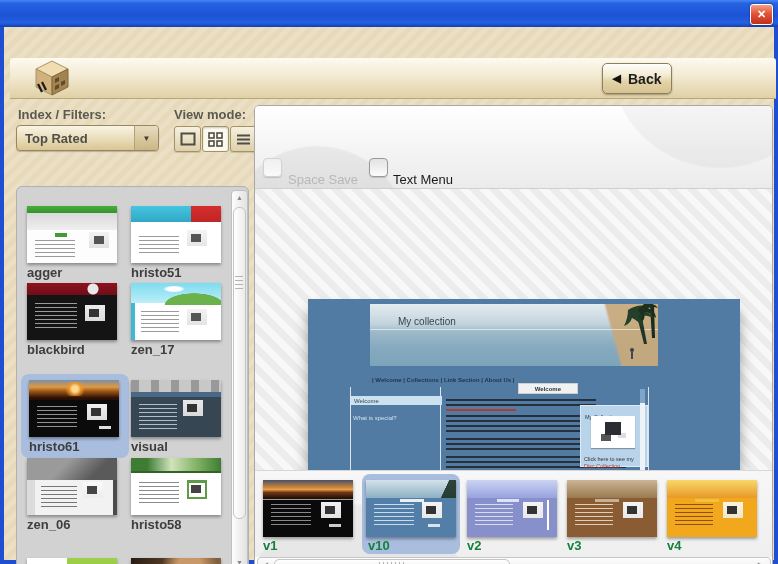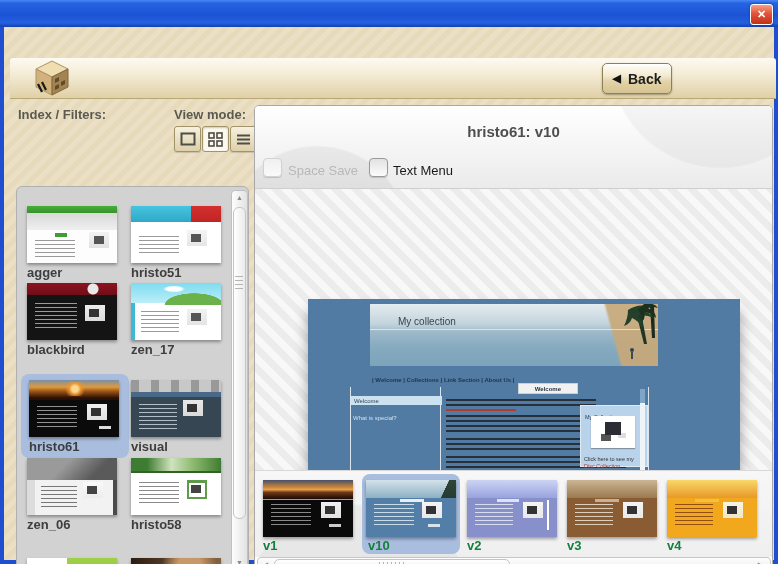--- a/index.html
+++ b/index.html
@@ -102,21 +102,21 @@
       radial-gradient(circle at 90% -60%,rgba(0,0,0,.04) 0 110px,transparent 112px),
       linear-gradient(180deg,#ffffff 0%,#ebebeb 100%);
     border-bottom:1px solid #cfcfcf;
   }
   .detail-title{position:absolute;left:0;top:17px;width:100%;text-align:center;
     font-size:15px;font-weight:bold;color:#4e4e4e;}
   .chk{position:absolute;top:52px;width:17px;height:17px;border-radius:4px;
     border:1px solid #9a9a9a;background:linear-gradient(180deg,#e2e2e2 0%,#fcfcfc 100%);
     box-shadow:0 1px 1px rgba(0,0,0,.15);}
   .chk.disabled{border-color:#d2d2d2;background:linear-gradient(180deg,#f0f0f0,#fafafa);}
-  .chk-lbl{position:absolute;top:57px;font-size:13px;}
+  .chk-lbl{position:absolute;top:66px;font-size:13px;}
   .preview-btn{
     position:absolute;left:391px;top:52px;width:110px;height:23px;
     border:1px solid #9a9a9a;border-radius:4px;
     background:linear-gradient(180deg,#fbfbfb 0%,#e9e9e9 55%,#d8d8d8 100%);
     box-shadow:inset 0 0 0 1px #fff,0 1px 1px rgba(0,0,0,.2);
     display:flex;align-items:center;justify-content:center;
     font-size:13px;color:#2e2e2e;
   }
   .preview-area{
     position:absolute;left:0;top:83px;width:100%;height:281px;
@@ -305,20 +305,24 @@
     </svg>
   </div>
   <div class="hdr-btn btn-back">
     <span class="arr">◀</span>
     <span>Back</span>
   </div>
 
   <div class="lbl" style="left:14px;top:80px;">Index / Filters:</div>
   <div class="lbl" style="left:170px;top:80px;">View mode:</div>
 
+  <div class="dropdown">
+    <span class="dd-text">Top Rated</span>
+    <span class="dd-arrow">▼</span>
+  </div>
 
   <div class="viewbtn" style="left:170px;">
     <svg width="16" height="14" viewBox="0 0 16 14">
       <rect x="1.5" y="1.5" width="13" height="11" fill="none" stroke="#4e4e46" stroke-width="2"></rect>
     </svg>
   </div>
   <div class="viewbtn active" style="left:198px;">
     <svg width="15" height="15" viewBox="0 0 15 15">
       <rect x="1" y="1" width="5" height="5" fill="none" stroke="#4e4e46" stroke-width="1.6"></rect>
       <rect x="9" y="1" width="5" height="5" fill="none" stroke="#4e4e46" stroke-width="1.6"></rect>
@@ -363,21 +367,20 @@
 
     <div class="vsb">
       <div class="vsb-btn" style="top:0;">▲</div>
       <div class="vsb-thumb"></div>
       <div class="vsb-btn" style="top:365px;">▼</div>
     </div>
   </div>
 
   <div class="detail-panel">
     <div class="detail-header"></div>
-    <div class="detail-title">hristo61: v10</div>
 
     <div class="chk disabled" style="left:8px;"></div>
     <div class="chk-lbl" style="left:33px;color:#b8b8b8;">Space Save</div>
     <div class="chk" style="left:114px;"></div>
     <div class="chk-lbl" style="left:138px;color:#1a1a1a;">Text Menu</div>
 
     <div class="preview-area">
 
       <div class="site">
         <div class="site-banner">

